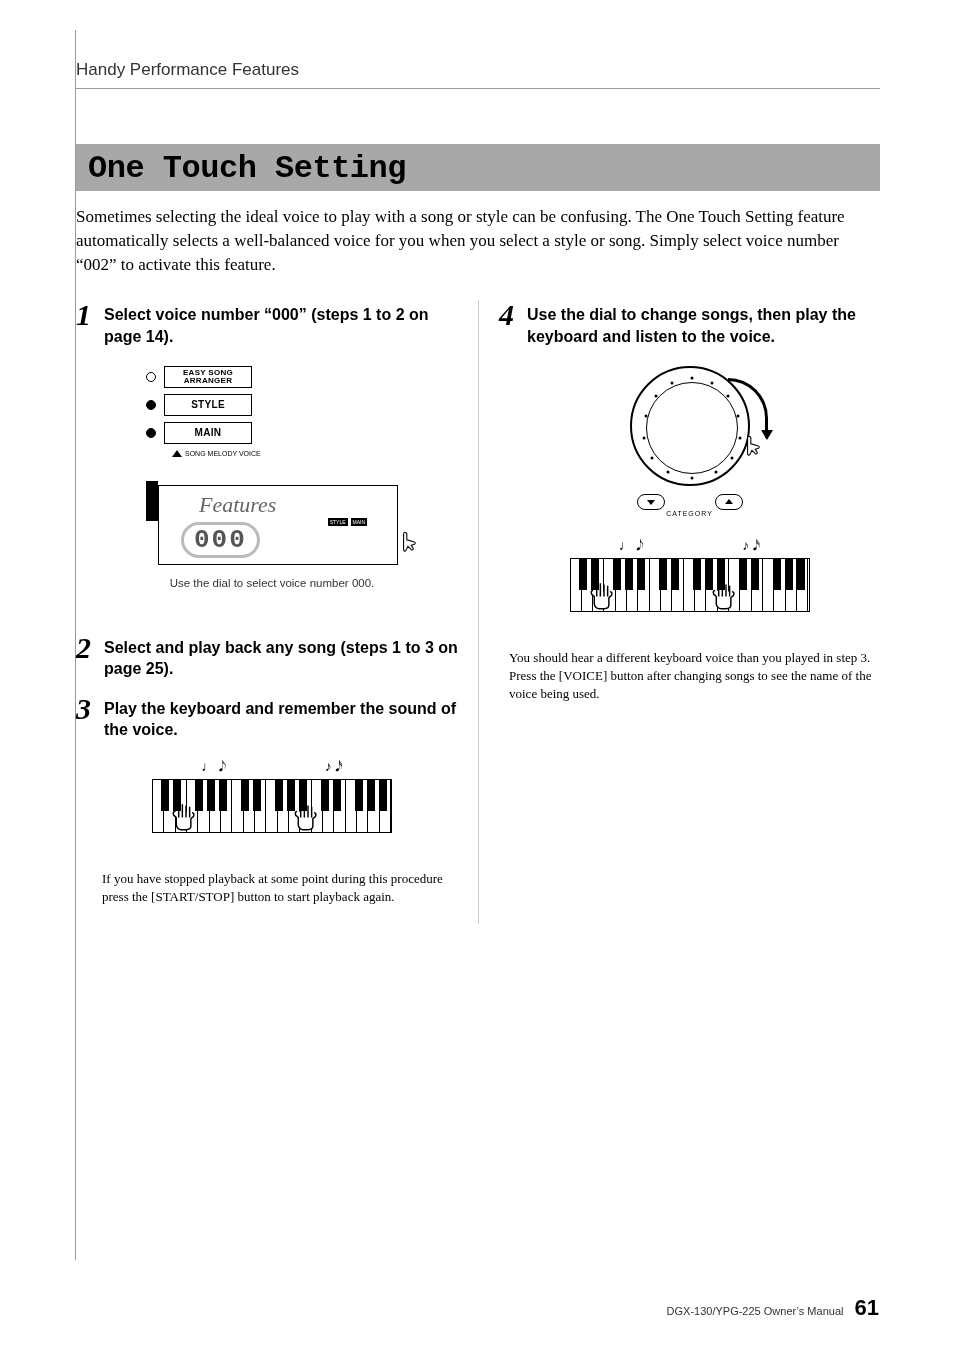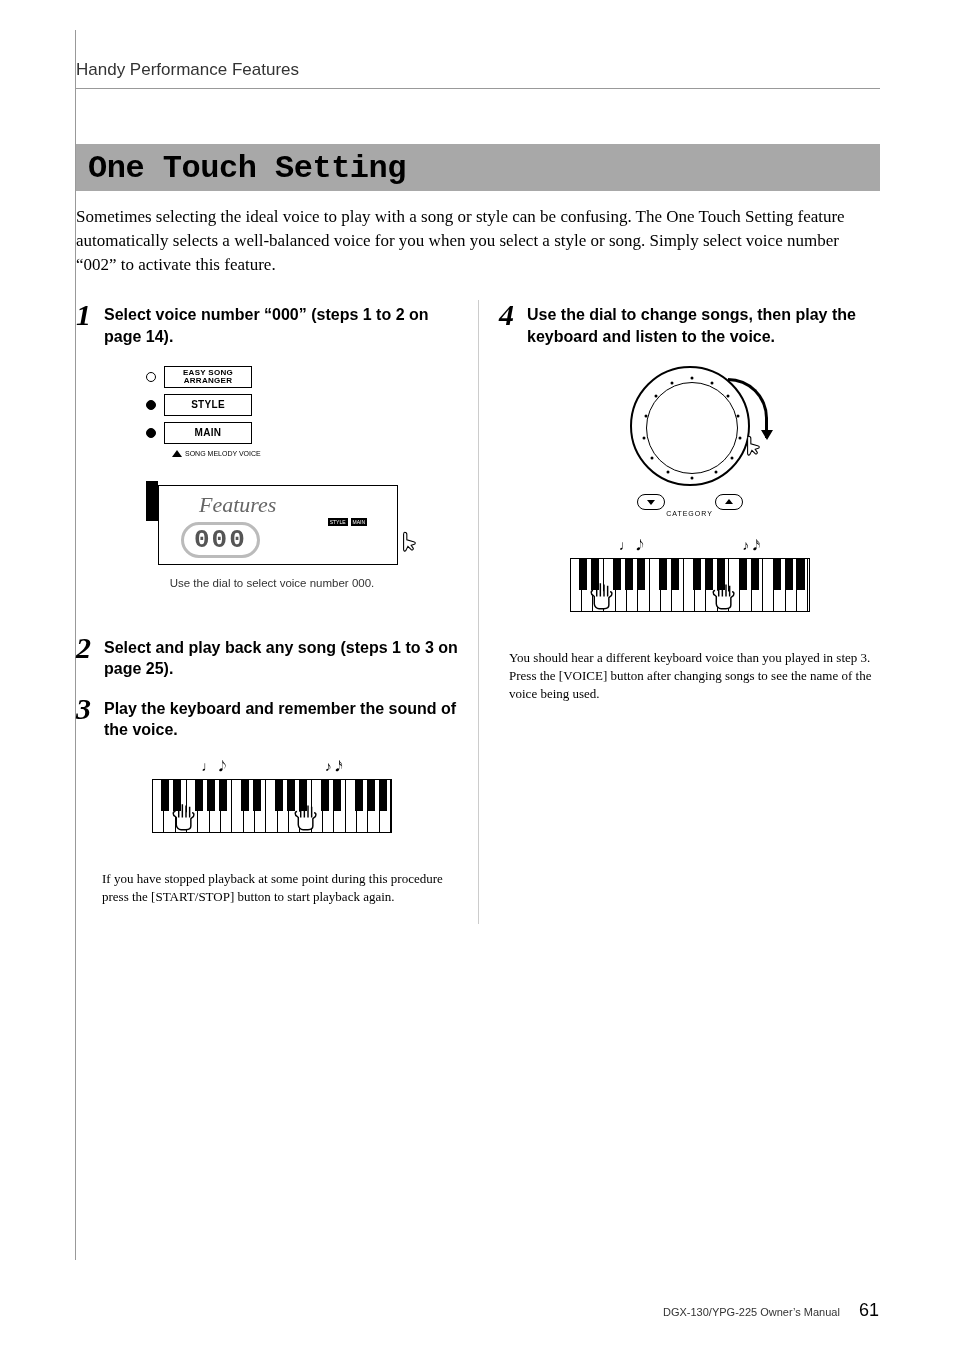--- a/index.html
+++ b/index.html
@@ -243,22 +243,22 @@
   }
   .catlbl { font-family:Arial,sans-serif; font-size:7px; letter-spacing:1px; }
   
   .footer {
     position:absolute; bottom:30px; right:75px;
     font-family: Arial, Helvetica, sans-serif;
     font-size: 11px;
     color:#333;
   }
   .footer .pg {
-    font-size: 18px; font-weight: normal; color:#000;
-    margin-left:16px;
+    font-size: 22px; font-weight: bold; color:#000;
+    margin-left:8px;
   }
 </style>
 </head>
 <body>
 
 <div class="page">
   <div class="hdr">Handy Performance Features</div>
   <hr class="hdr-rule">
 
   <div class="section-title">One Touch Setting</div>

